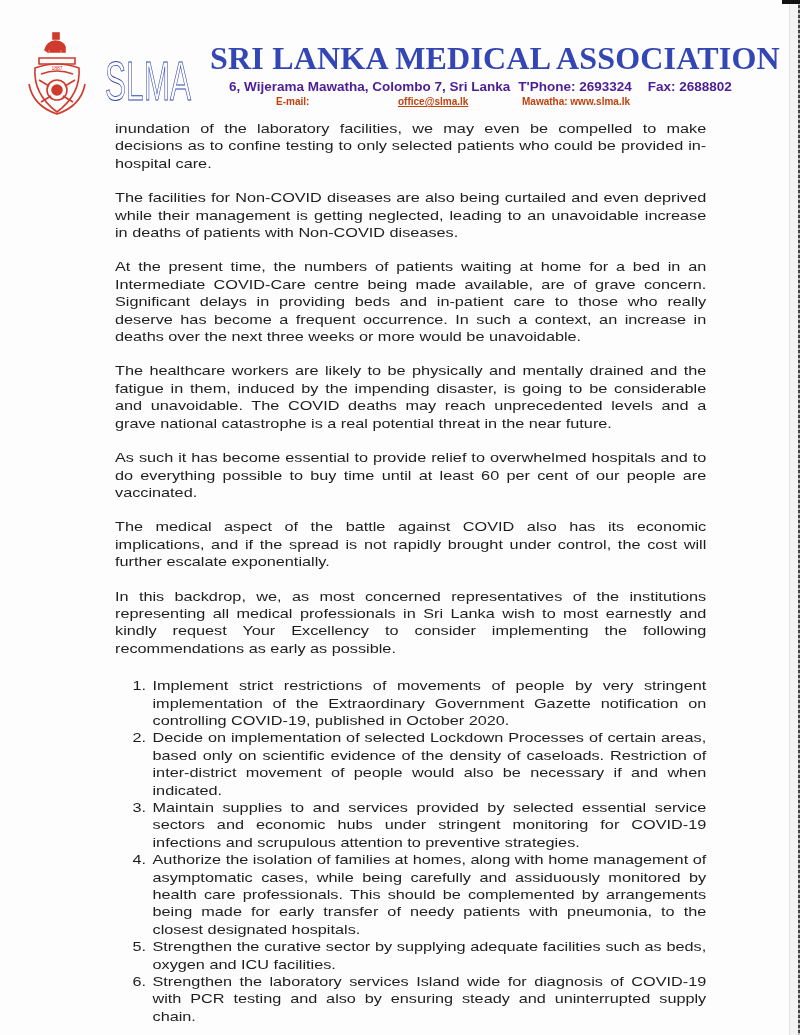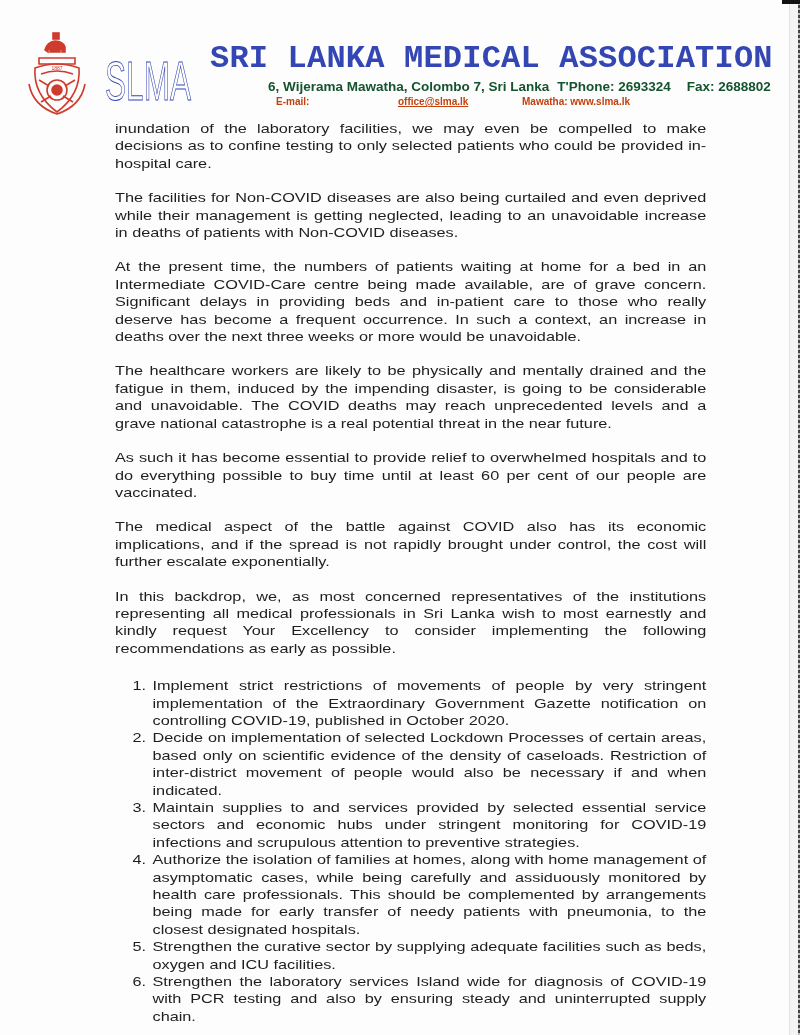--- a/index.html
+++ b/index.html
@@ -17,26 +17,26 @@
     background: repeating-linear-gradient(to bottom, #444 0 3px, #bbb 3px 5px);
   }
   .corner-mark { position: absolute; top: 0; right: 0; width: 18px; height: 4px; background: #111; }
 
   
   .header { position: absolute; top: 0; left: 0; width: 788px; height: 112px; }
   .crest { position: absolute; left: 23px; top: 28px; width: 68px; height: 88px; }
   .slma-mark { position: absolute; left: 104px; top: 52px; width: 88px; height: 52px; }
   .org-name {
     position: absolute; left: 210px; top: 40px;
-    font-family: Liberation Mono, monospace; font-weight: bold;
+    font-family: Liberation Serif, serif; font-weight: bold;
     font-size: 32px; color: #3446b3; letter-spacing: 0.2px; white-space: nowrap;
   }
   .addr-line {
     position: absolute; left: 229px; top: 79px;
-    font-weight: bold; font-size: 13.5px; color: #14532d; white-space: nowrap; margin-left: 39px;
+    font-weight: bold; font-size: 13.5px; color: #4c1d95; white-space: nowrap;
   }
   .addr-line .gap { display: inline-block; width: 8px; }
   .email-line {
     position: absolute; top: 96px; font-weight: bold; font-size: 10px; color: #c2410c; white-space: nowrap;
   }
   .email-label { left: 276px; }
   .email-value { left: 398px; text-decoration: underline; text-align: right; }
   .website { left: 522px; }
 
   

